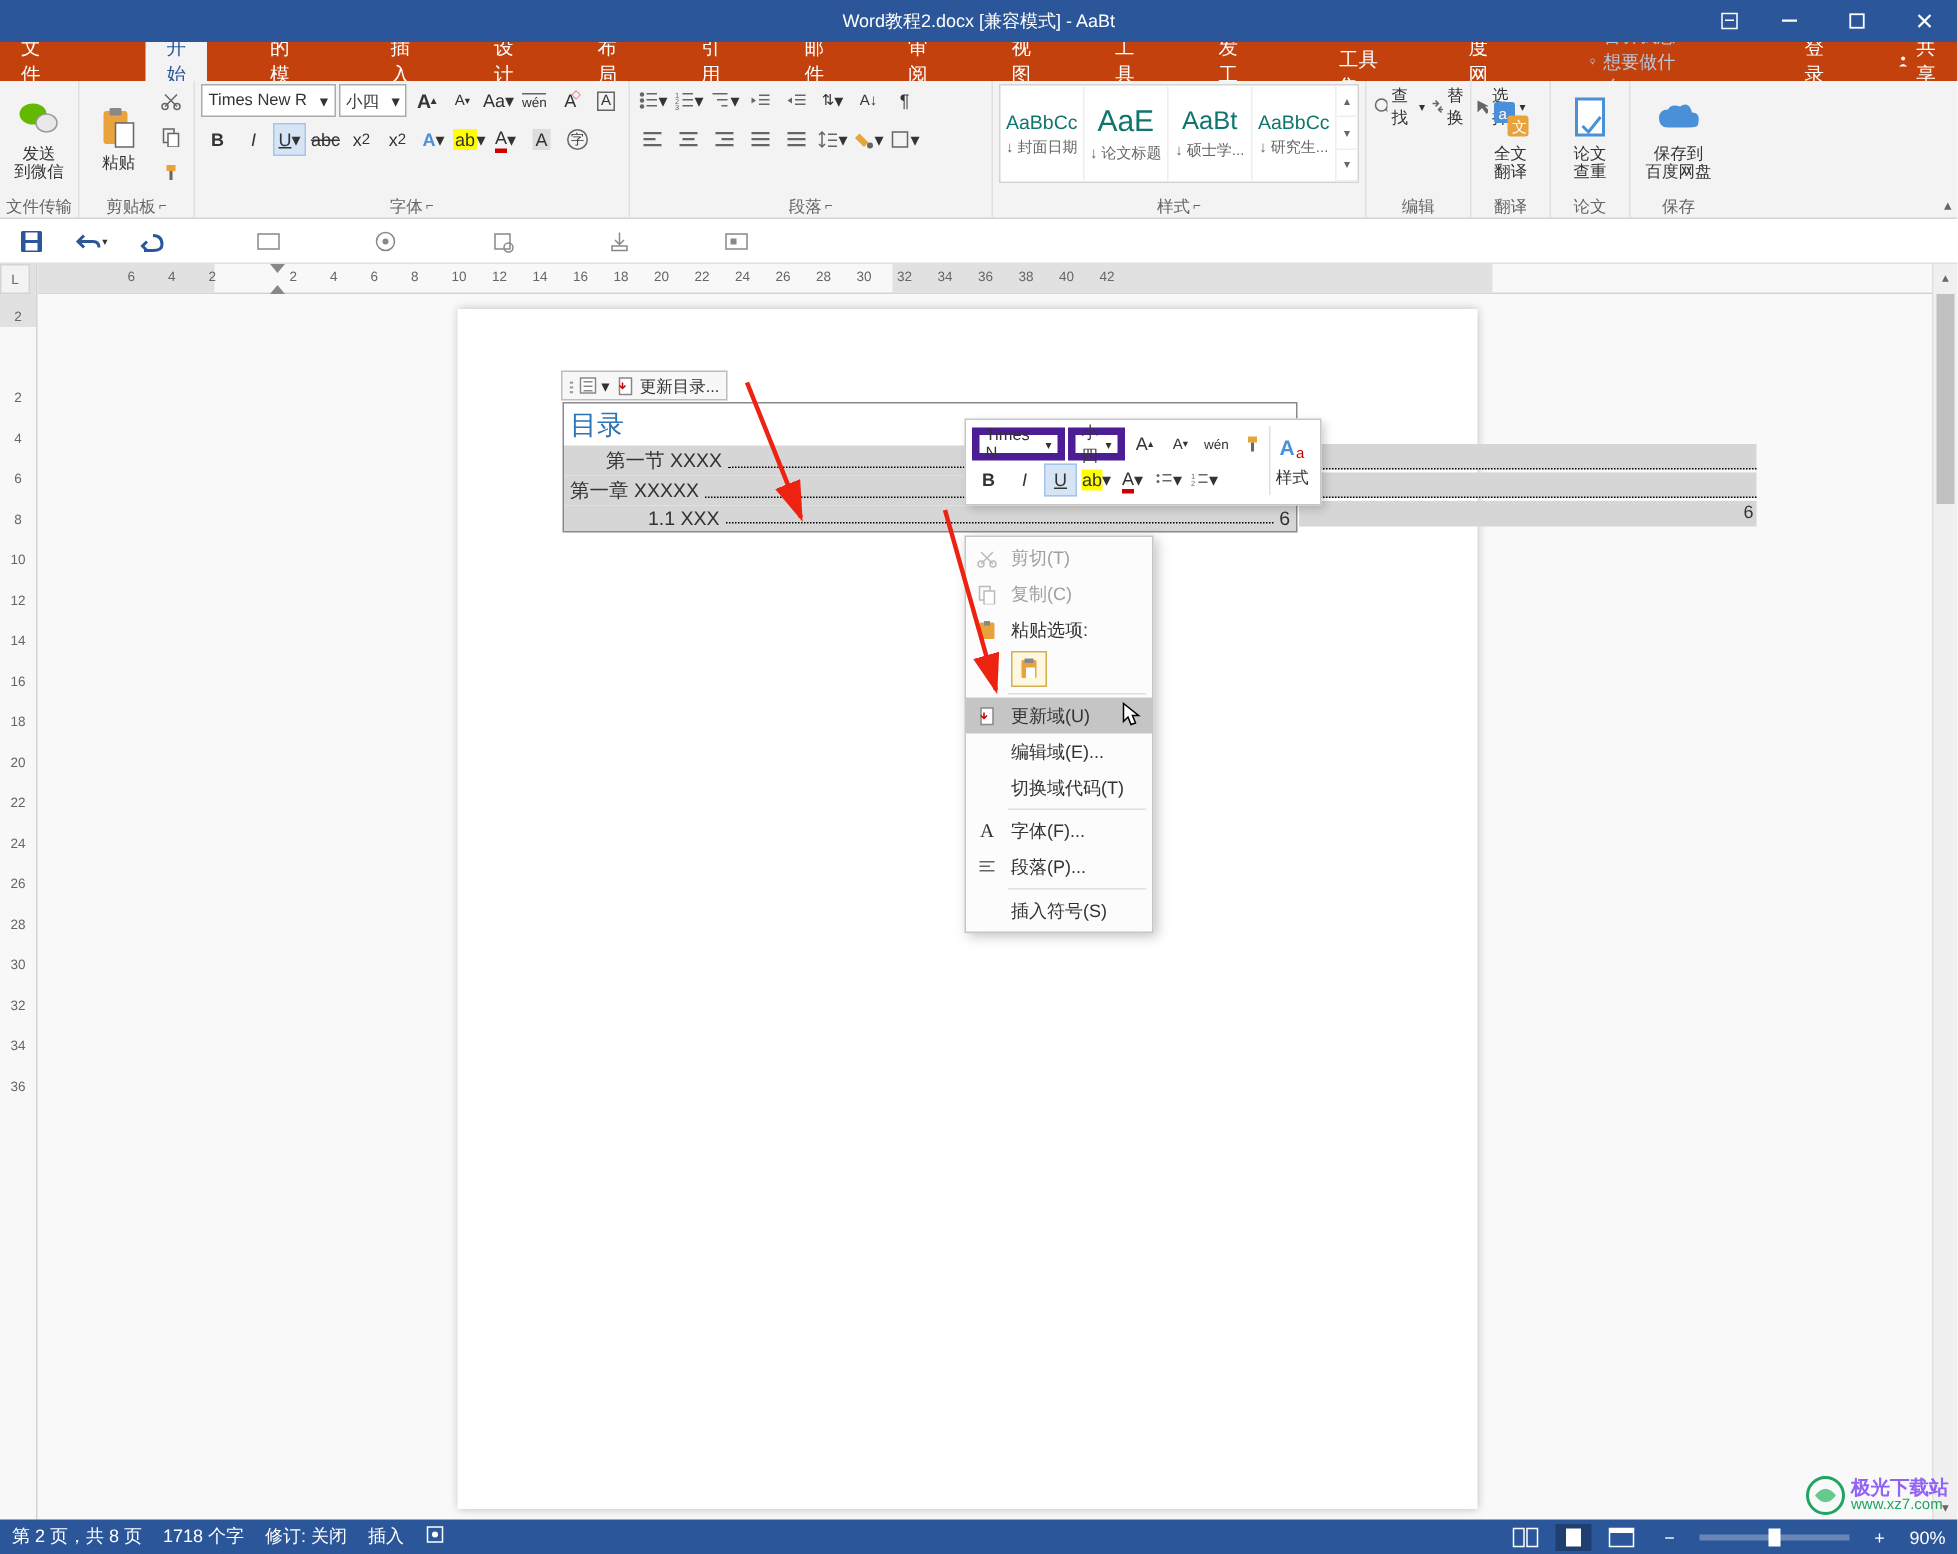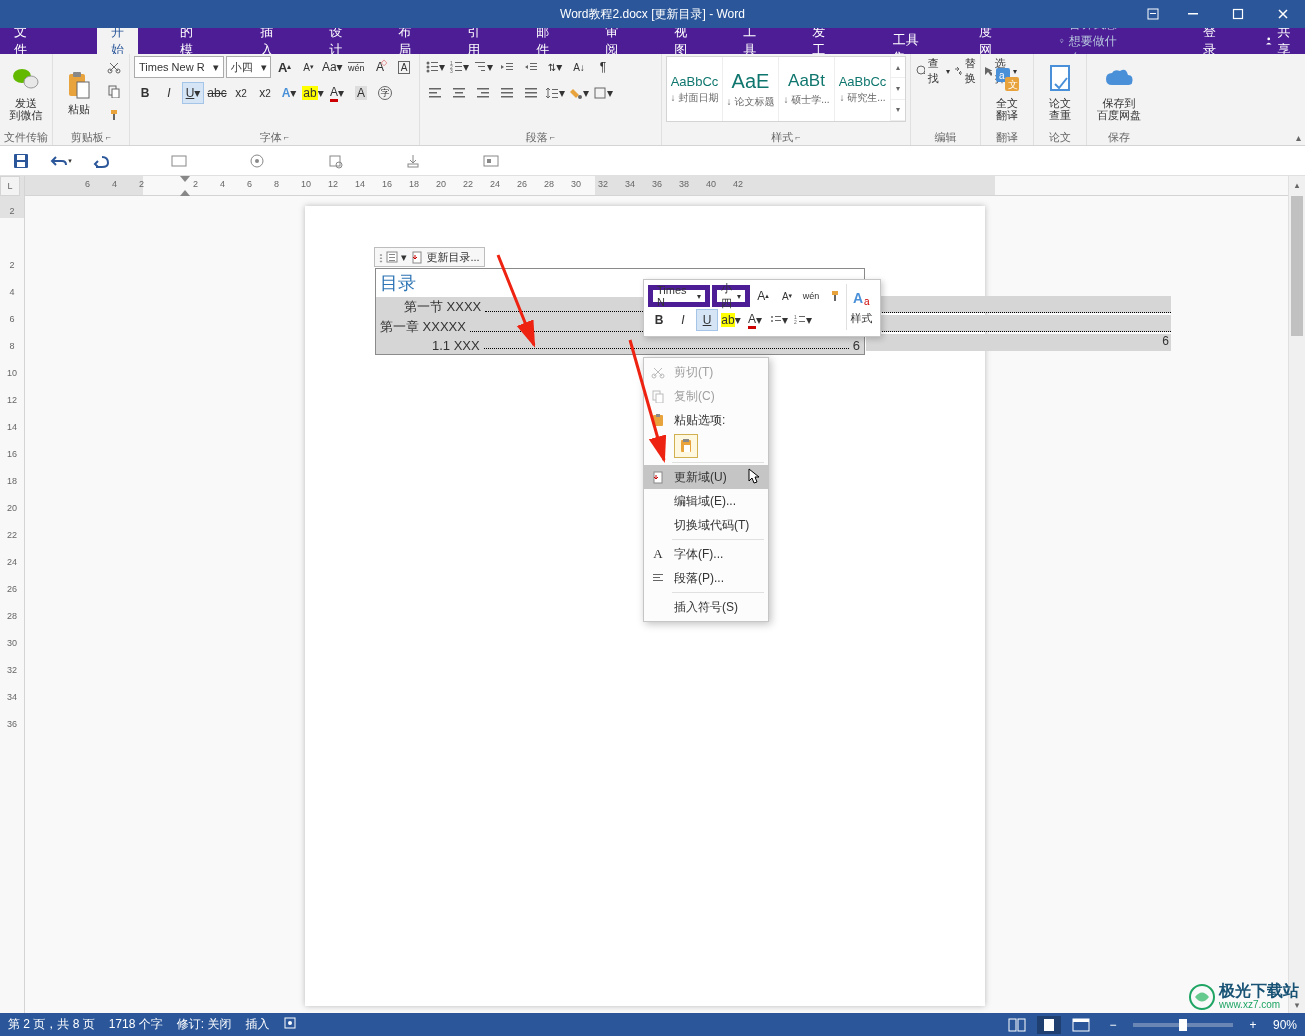--- a/index.html
+++ b/index.html
@@ -7,21 +7,21 @@
 
 
 .titlebar { height: 28px; background: #2b579a; display: flex; align-items: center; color: #fff; position: relative; }
 .titlebar .center { position: absolute; left: 50%; transform: translateX(-50%); font-size: 12px; }
 .titlebar .right { margin-left: auto; display: flex; align-items: center; gap: 0; }
 .win-btn { width: 45px; height: 28px; display: flex; align-items: center; justify-content: center; color: #fff; }
 .win-btn.small { width: 34px; }
 .win-btn svg { width: 12px; height: 12px; }
 
 
-.tabbar { height: 26px; background: #4c1d95; display: flex; align-items: stretch; color: #fff; font-size: 13px; gap: 28px; }
+.tabbar { height: 26px; background: #c2410c; display: flex; align-items: stretch; color: #fff; font-size: 13px; gap: 28px; }
 .tab { padding: 0 14px; display: flex; align-items: center; cursor: pointer; }
 .tab.active { background: #f3f3f3; color: #2b579a; margin-left: 28px; }
 .tab.tell-me { color: #b8c7de; font-size: 12px; }
 .tab.tell-me svg { margin-right: 4px; }
 .tabbar .spacer { flex: 1; }
 .tabbar .login { padding: 0 10px; }
 .tabbar .share { padding: 0 10px; display: flex; align-items: center; gap: 4px; }
 
 
 .ribbon { height: 92px; background: #f3f3f3; border-bottom: 1px solid #d4d4d4; display: flex; position: relative; }
@@ -102,28 +102,28 @@
 
 .statusbar { position: absolute; left: 0; right: 0; bottom: 0; height: 23px; background: #2b579a; color: #fff; display: flex; align-items: center; font-size: 12px; padding: 0 8px; gap: 14px; }
 .statusbar .right { margin-left: auto; display: flex; align-items: center; gap: 8px; }
 .view-btn { width: 24px; height: 18px; display: flex; align-items: center; justify-content: center; }
 .zoom-slider { width: 100px; height: 4px; background: #6a86b4; position: relative; }
 .zoom-slider .handle { position: absolute; left: 46px; top: -4px; width: 8px; height: 12px; background: #fff; }
 
 
 .watermark { position: absolute; right: 6px; bottom: 26px; display: flex; align-items: center; gap: 4px; opacity: 0.95; }
 .watermark .wm-logo { width: 26px; height: 26px; }
-.watermark .wm-text { font-size: 16px; color: #0c4a6e; font-weight: bold; line-height: 1; font-family: Liberation Serif, serif; }
+.watermark .wm-text { font-size: 13px; color: #8b5cf6; font-weight: bold; line-height: 1; font-family: Liberation Serif, serif; }
 .watermark .wm-sub { font-size: 10px; color: #13a05c; }
 </style>
 </head>
 <body>
 
 <div class="titlebar">
-  <div class="center">Word教程2.docx [更新目录] - Word</div>
+  <div class="center">Word教程2.docx [兼容模式] - AaBt</div>
   <div class="right">
     <div class="win-btn small">
         <svg viewBox="0 0 12 12">
           <rect x="1" y="1" width="10" height="10" fill="none" stroke="#fff"></rect>
           <rect x="3" y="5" width="6" height="1" fill="#fff"></rect>
         </svg>
       </div>
     <div class="win-btn">
         <svg viewBox="0 0 12 12">
           <rect x="1" y="5" width="10" height="1.5" fill="#fff"></rect>

